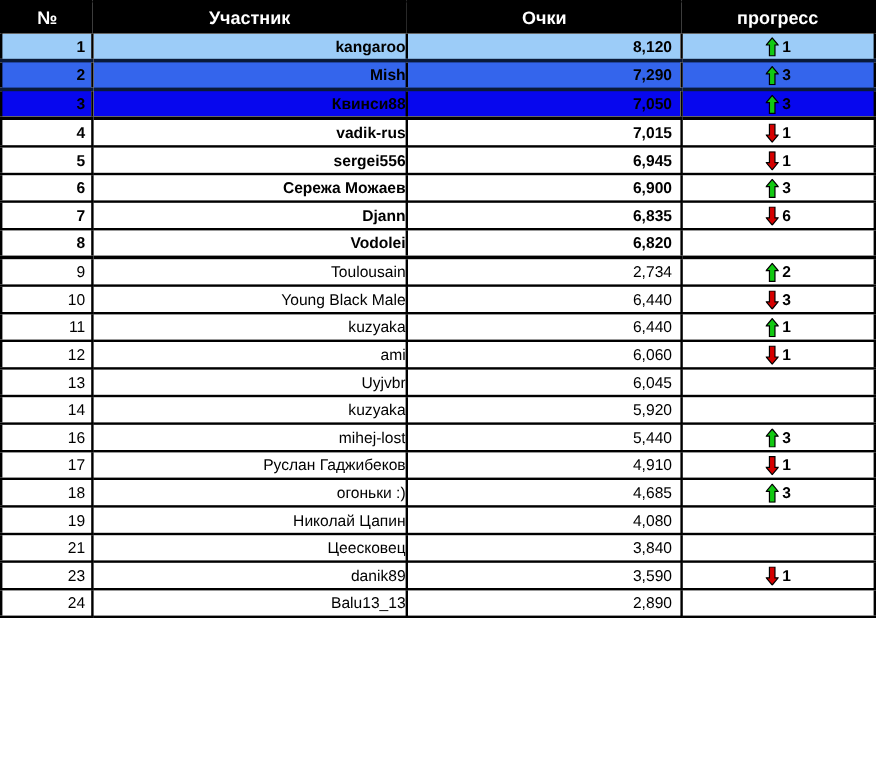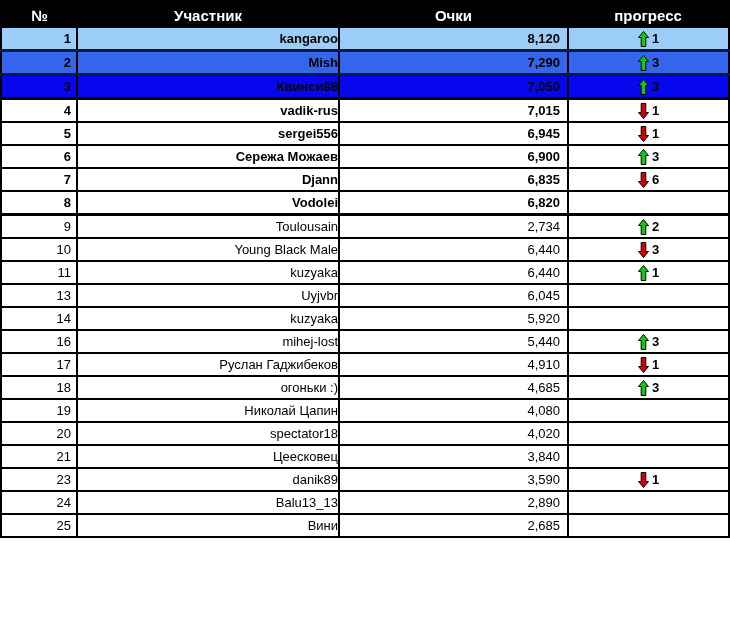--- a/index.html
+++ b/index.html
@@ -206,20 +206,31 @@
           <td class="col-name">kuzyaka</td>
           <td class="col-points">6,440</td>
           <td class="col-progress"><span class="progress-wrap">
               <svg width="11" height="16" viewBox="0 0 11 16">
                 <polygon points="5.5,0.5 10.5,6.5 7.8,6.5 7.8,15.5 3.2,15.5 3.2,6.5 0.5,6.5" fill="#12c912" stroke="#000" stroke-width="1"></polygon>
               </svg>
               <span class="prog-num">1</span>
             </span></td>
         </tr>
         <tr>
+          <td class="col-rank">12</td>
+          <td class="col-name">ami</td>
+          <td class="col-points">6,060</td>
+          <td class="col-progress"><span class="progress-wrap">
+              <svg width="11" height="16" viewBox="0 0 11 16">
+                <polygon points="5.5,15.5 10.5,9.5 7.8,9.5 7.8,0.5 3.2,0.5 3.2,9.5 0.5,9.5" fill="#d50000" stroke="#000" stroke-width="1"></polygon>
+              </svg>
+              <span class="prog-num">1</span>
+            </span></td>
+        </tr>
+        <tr>
           <td class="col-rank">13</td>
           <td class="col-name">Uyjvbr</td>
           <td class="col-points">6,045</td>
           <td class="col-progress"></td>
         </tr>
         <tr>
           <td class="col-rank">14</td>
           <td class="col-name">kuzyaka</td>
           <td class="col-points">5,920</td>
           <td class="col-progress"></td>
@@ -257,26 +268,20 @@
               <span class="prog-num">3</span>
             </span></td>
         </tr>
         <tr>
           <td class="col-rank">19</td>
           <td class="col-name">Николай Цапин</td>
           <td class="col-points">4,080</td>
           <td class="col-progress"></td>
         </tr>
         <tr>
-          <td class="col-rank">20</td>
-          <td class="col-name">spectator18</td>
-          <td class="col-points">4,020</td>
-          <td class="col-progress"></td>
-        </tr>
-        <tr>
           <td class="col-rank">21</td>
           <td class="col-name">Цеесковец</td>
           <td class="col-points">3,840</td>
           <td class="col-progress"></td>
         </tr>
         <tr>
           <td class="col-rank">23</td>
           <td class="col-name">danik89</td>
           <td class="col-points">3,590</td>
           <td class="col-progress"><span class="progress-wrap">
@@ -285,21 +290,15 @@
               </svg>
               <span class="prog-num">1</span>
             </span></td>
         </tr>
         <tr>
           <td class="col-rank">24</td>
           <td class="col-name">Balu13_13</td>
           <td class="col-points">2,890</td>
           <td class="col-progress"></td>
         </tr>
-        <tr>
-          <td class="col-rank">25</td>
-          <td class="col-name">Вини</td>
-          <td class="col-points">2,685</td>
-          <td class="col-progress"></td>
-        </tr>
       </tbody>
   </table>
 </div>
 
 </body></html>

